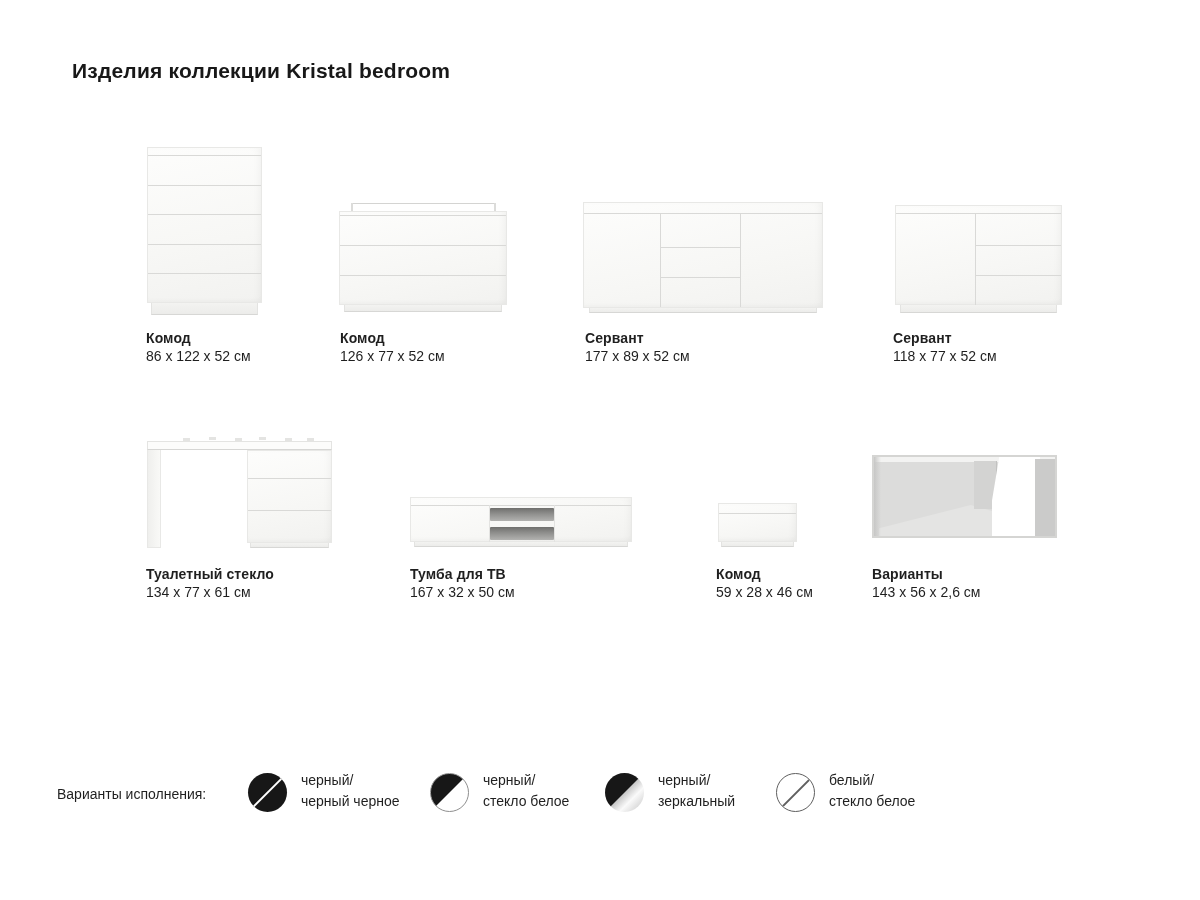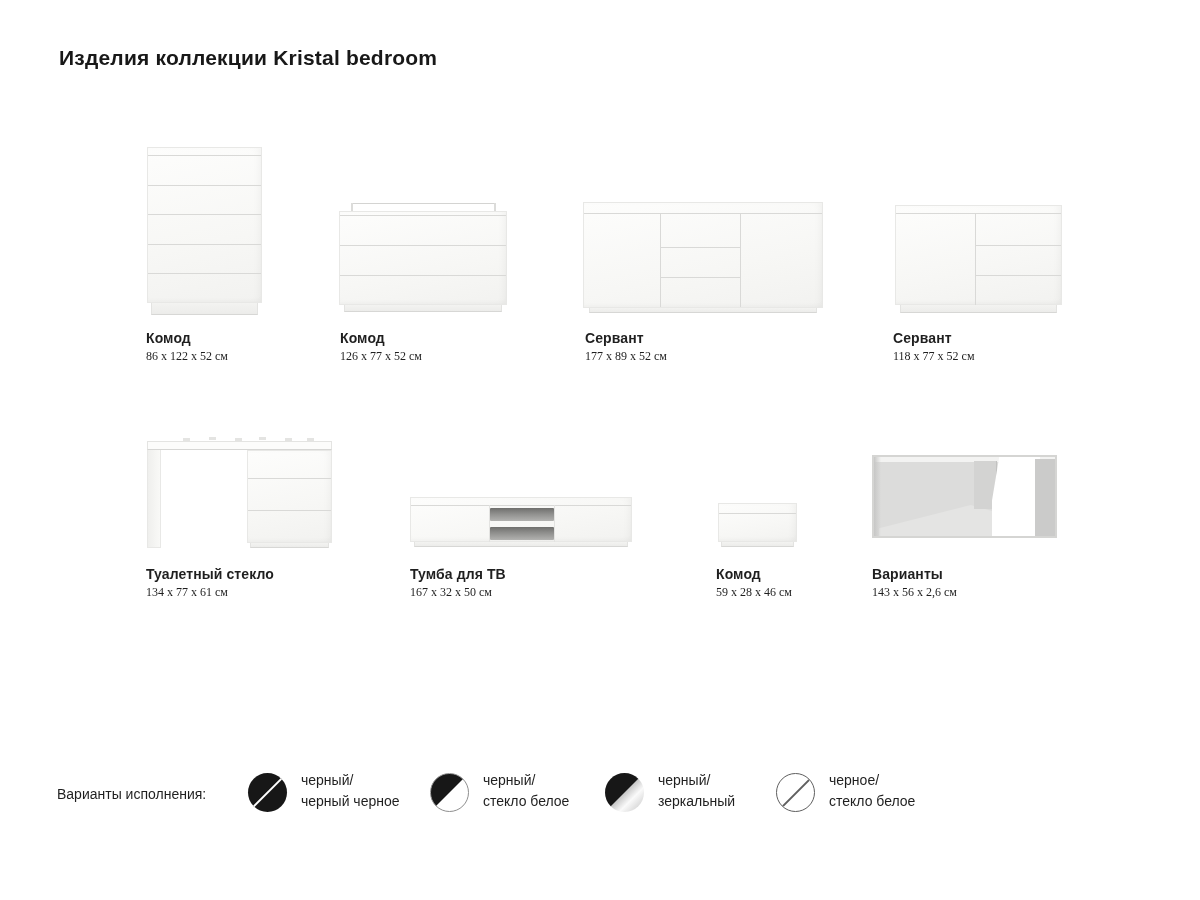--- a/index.html
+++ b/index.html
@@ -1,21 +1,21 @@
 <!DOCTYPE html>
 <html><head>
 <meta charset="utf-8">
 <style>
   html,body{margin:0;padding:0;}
   body{
     width:1200px;height:900px;position:relative;background:#ffffff;
     font-family:"Liberation Sans", sans-serif;color:#1f1f1f;overflow:hidden;
   }
   .title{
-    position:absolute;left:57px;top:44px;margin:2px;
+    position:absolute;left:57px;top:44px;margin:15px;
     font-size:21px;font-weight:600;letter-spacing:.2px;color:#181818;
   }
   
   .img{position:absolute;}
   .pbody{
     position:absolute;box-sizing:border-box;
     background:linear-gradient(168deg,#fdfdfc 0%,#f7f7f5 60%,#f2f2f0 100%);
     border:1px solid #e8e8e6;
     box-shadow:inset -5px 0 8px -4px rgba(0,0,0,.05), inset 0 -4px 6px -4px rgba(0,0,0,.04);
   }
@@ -42,21 +42,21 @@
     border:1px solid #e4e4e2;border-bottom:1px solid #d6d6d4;
   }
   .mirror{
     position:absolute;box-sizing:border-box;overflow:hidden;
     border:2px solid #d5d5d3;background:#dcdcdb;
   }
   .mr{position:absolute;}
   
   .caption{position:absolute;color:#1f1f1f;}
   .caption .name{font-size:14px;line-height:18px;font-weight:600;letter-spacing:.1px;}
-  .caption .dims{font-size:12px;line-height:18px;font-weight:400;font-family:Liberation Serif, serif;}
+  .caption .dims{font-size:14px;line-height:18px;font-weight:400;}
   
   .finishes-label{position:absolute;left:57px;top:784px;font-size:14px;line-height:21px;font-weight:400;}
   .swatch{position:absolute;width:39px;height:39px;border-radius:50%;overflow:hidden;box-sizing:border-box;}
   .swatch .diag{position:absolute;left:-12%;width:124%;top:50%;height:2px;margin-top:-1px;transform:rotate(-45deg);}
   .sw-black{background:#171717;}
   .sw-black .diag{background:#ffffff;}
   .sw-black-white{background:linear-gradient(135deg,#171717 49.5%,#ffffff 50.5%);border:1px solid #8f8f8f;}
   .sw-black-mirror{
     background:
       linear-gradient(135deg,#171717 49.5%,rgba(0,0,0,0) 50.5%),
@@ -221,18 +221,18 @@
     <div class="swatch sw-black-mirror" style="left:605px;top:773px"></div>
     <div class="sw-label" style="left:658px;top:770px">
       <div>черный/</div>
       <div>зеркальный</div>
     </div>
 
     <div class="swatch sw-white" style="left:776px;top:773px">
       <div class="diag"></div>
     </div>
     <div class="sw-label" style="left:829px;top:770px">
-      <div>черное/</div>
+      <div>белый/</div>
       <div>стекло белое</div>
     </div>
   </div>
 
 </div>
 
 </body></html>

